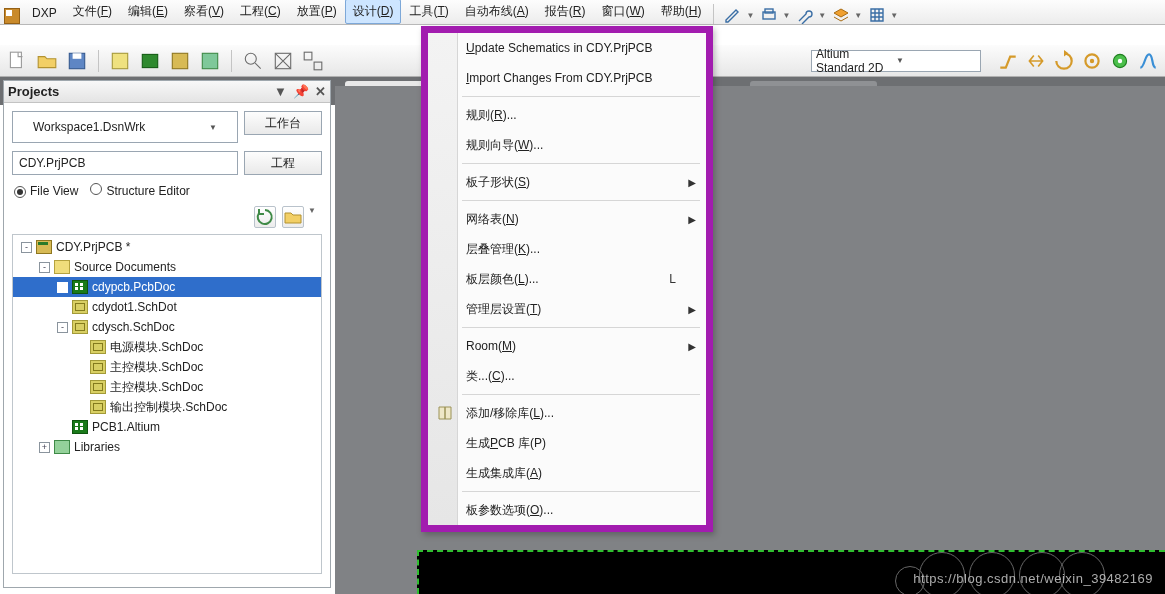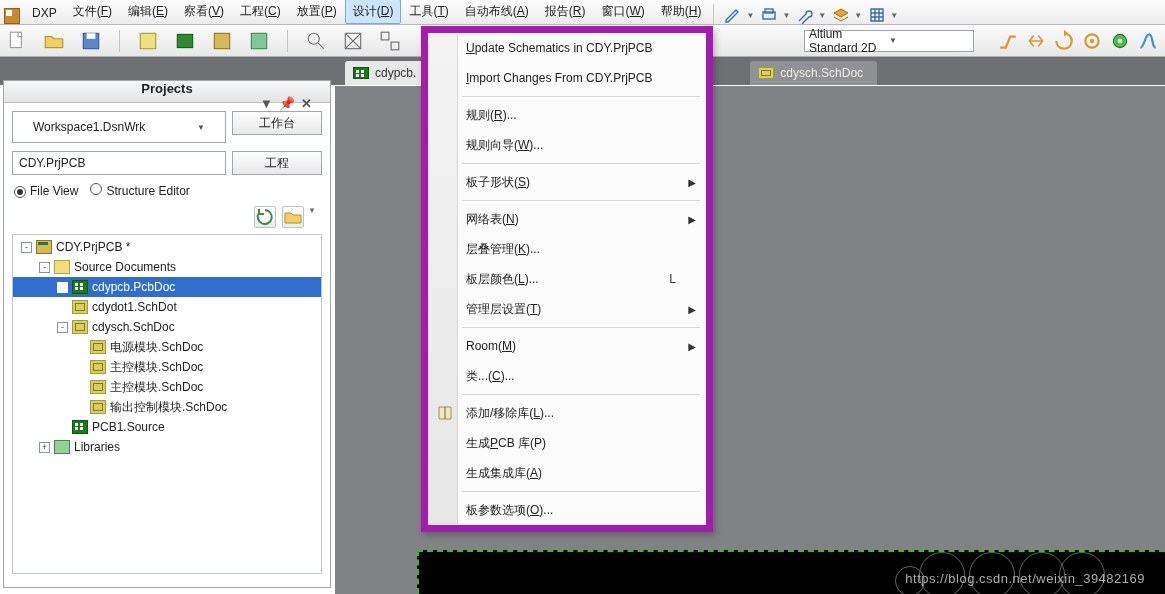--- a/index.html
+++ b/index.html
@@ -12,48 +12,48 @@
   .menubar-item { padding:4px 8px; cursor:default; }
   .menubar-item.active { background:#cde5ff; border:1px solid #7da8d8; padding:3px 7px; border-radius:2px;}
   .menubar u { text-decoration: underline; }
   .menubar-spacer { flex:0 0 1px; height:20px; background:#c4c4c4; margin:0 4px;}
   .menubar-iconstrip { display:flex; gap:6px; padding-left:6px; align-items:center;}
   .mb-icon { width:18px; height:18px; display:inline-block; }
   .mb-icon svg { width:18px; height:18px; }
   .mb-drop { font-size:8px; color:#666; margin-left:-2px; }
 
   
-  .toolbar { height:32px; background:linear-gradient(#fcfcfc,#e7e7e7); border-bottom:1px solid #b0b0b0; display:flex; align-items:center; padding:0 6px; gap:15px;}
+  .toolbar { height:32px; background:linear-gradient(#fcfcfc,#e7e7e7); border-bottom:1px solid #b0b0b0; display:flex; align-items:center; padding:0 6px; gap:8px;margin-top:20px;}
   .tb-icon { width:22px; height:22px; display:inline-flex; align-items:center; justify-content:center; border-radius:2px;}
   .tb-sep { width:1px; height:22px; background:#c4c4c4; margin:0 2px;}
   .tb-combo { height:22px; border:1px solid #9aa6b2; background:#fff; display:flex; align-items:center; padding:0 4px; width:170px; }
   .tb-combo span { flex:1; }
   .tb-combo .arrow{font-size:8px;color:#555;}
   .tb-right-icons { display:flex; gap:6px; align-items:center; margin-left:8px;}
   
   
   .doctabs { height:28px; background:#6d6f72; display:flex; align-items:flex-end; padding-left:345px; gap:0;}
   .doctab { height:24px; display:flex; align-items:center; padding:0 14px 0 8px; border-top-left-radius:3px; border-top-right-radius:3px; gap:6px; font-size:12px; margin-top:4px;}
   .doctab.active { background:#e8e8e8; color:#333; }
   .doctab.inactive { background:#8f9194; color:#ecebe5; }
   .doctab .pcb-icon, .doctab .sch-icon { width:16px; height:12px; }
   .pcb-icon { background:#1a7a1a; border:1px solid #0e550e; position:relative;}
   .pcb-icon::after{content:"";position:absolute;left:2px;top:2px;width:3px;height:3px;background:#fff;box-shadow:5px 0 #fff, 0 4px #fff, 5px 4px #fff;}
   .sch-icon { background:#d8cf63; border:1px solid #a39a38; position:relative;}
   .sch-icon::after{content:"";position:absolute;left:2px;top:2px;right:2px;bottom:2px;border:1px solid #847b1c;}
   
   
   .panel { position:absolute; left:3px; top:80px; width:328px; border:1px solid #9fa7ad; background:#fff; height:508px;}
-  .panel-title { background:linear-gradient(#f8f8f8,#e4e4e4); border-bottom:1px solid #c3c3c3; height:22px; display:flex; align-items:center; padding:0 18px; font-weight:bold; font-size:13px;flex-direction:column;}
+  .panel-title { background:linear-gradient(#f8f8f8,#e4e4e4); border-bottom:1px solid #c3c3c3; height:22px; display:flex; align-items:center; padding:0 4px; font-weight:bold; font-size:13px;}
   .panel-title .pins { margin-left:auto; display:flex; gap:6px; align-items:center; color:#555;}
   .panel-body { padding:8px; }
   .panel-row { display:flex; gap:6px; margin-bottom:8px; }
   .panel-combo { flex:1; height:32px; border:1px solid #9aa6b2; display:flex; align-items:center; padding:0 20px; background:#fff;}
   .panel-combo .arrow{margin-left:auto;font-size:8px;color:#555;}
-  .panel-btn { width:90px; height:24px; border:1px solid #9aa6b2; background:linear-gradient(#fdfdfd,#e9e9e9); text-align:center; line-height:22px;}
+  .panel-btn { width:78px; height:24px; border:1px solid #9aa6b2; background:linear-gradient(#fdfdfd,#e9e9e9); text-align:center; line-height:22px;}
   .panel-text { flex:1; height:24px; border:1px solid #9aa6b2; padding:0 6px; line-height:22px; background:#fff;}
   .panel-radios { display:flex; gap:12px; align-items:center; margin:4px 0 8px 2px;}
   .radio-dot { width:12px;height:12px;border-radius:50%;border:1px solid #555;display:inline-flex;align-items:center;justify-content:center;margin-right:4px;}
   .radio-dot.sel::after{content:"";width:6px;height:6px;border-radius:50%;background:#333;}
   .panel-iconrow{ display:flex; justify-content:flex-end; gap:6px; padding-right:6px; margin-bottom:6px;}
   .panel-iconrow .tb-icon{border:1px solid #b9c2cb; background:linear-gradient(#fff,#ececec);}
   
   
   .tree { border:1px solid #bfc6cc; background:#fff; height:340px; width:100%; overflow:auto; padding:2px 0;}
   .tree-row { display:flex; align-items:center; height:20px; white-space:nowrap;}
@@ -63,21 +63,21 @@
   .tree-toggle.empty{border:none;}
   .tree-icon { width:16px; height:14px; margin-right:4px; display:inline-block;}
   .ficon-proj { background:#d7ba55;border:1px solid #8f7720; position:relative;}
   .ficon-proj::before{content:"";position:absolute;left:1px;top:1px;width:10px;height:3px;background:#2a7a2a;}
   .ficon-folder { background:#f0dd7b;border:1px solid #b5a23e;}
   .ficon-lib { background:#94d19a;border:1px solid #3f8a47;}
   
   
   .editor { position:absolute; left:335px; top:86px; right:0; bottom:0; background:#808285;}
   .pcb-canvas { position:absolute; left:82px; right:0; bottom:0; height:44px; background:#000; border-top:2px dashed #2fbf2f; border-left:2px dashed #2fbf2f;}
-  .wm { position:absolute; right:20px; bottom:8px; color:#d7d7d7; font-size:13px; opacity:.8; letter-spacing:.5px;}
+  .wm { position:absolute; right:12px; bottom:8px; color:#d7d7d7; font-size:13px; opacity:.8; letter-spacing:.5px;}
   .arc { position:absolute; border:1px solid #666; border-radius:50%; width:46px;height:46px; bottom:-4px;}
   .arc.a1{right:200px;} .arc.a2{right:150px;} .arc.a3{right:100px;} .arc.a4{right:60px;}
   .arc.a5{right:240px;width:30px;height:30px;bottom:-2px;}
   
   
   .dropdown { position:absolute; left:421px; top:26px; width:292px; background:#fbfbfb; border:7px solid #a21caf; box-shadow:2px 3px 6px rgba(0,0,0,.25); z-index:50;}
   .dd-item { display:flex; align-items:center; height:30px; padding:0 10px 0 38px; position:relative;}
   .dd-sep { height:1px; background:#d6d6d6; margin:3px 6px 3px 34px;}
   .dd-icon { position:absolute; left:8px; top:6px; width:18px;height:18px;}
   .dd-arrow { margin-left:auto; font-size:10px; color:#333;}
@@ -336,21 +336,21 @@
         <div class="tree-row">
           <span class="tree-indent" style="width: 62px;"></span>
           <span class="tree-toggle empty"></span>
           <span class="tree-icon sch-icon"></span>
           <span>输出控制模块.SchDoc</span>
         </div>
         <div class="tree-row">
           <span class="tree-indent" style="width: 44px;"></span>
           <span class="tree-toggle empty"></span>
           <span class="tree-icon pcb-icon"></span>
-          <span>PCB1.Source</span>
+          <span>PCB1.Altium</span>
         </div>
         <div class="tree-row">
           <span class="tree-indent" style="width: 26px;"></span>
           <span class="tree-toggle">+</span>
           <span class="tree-icon ficon-lib"></span>
           <span>Libraries</span>
         </div>
       </div>
   </div>
 </div>

